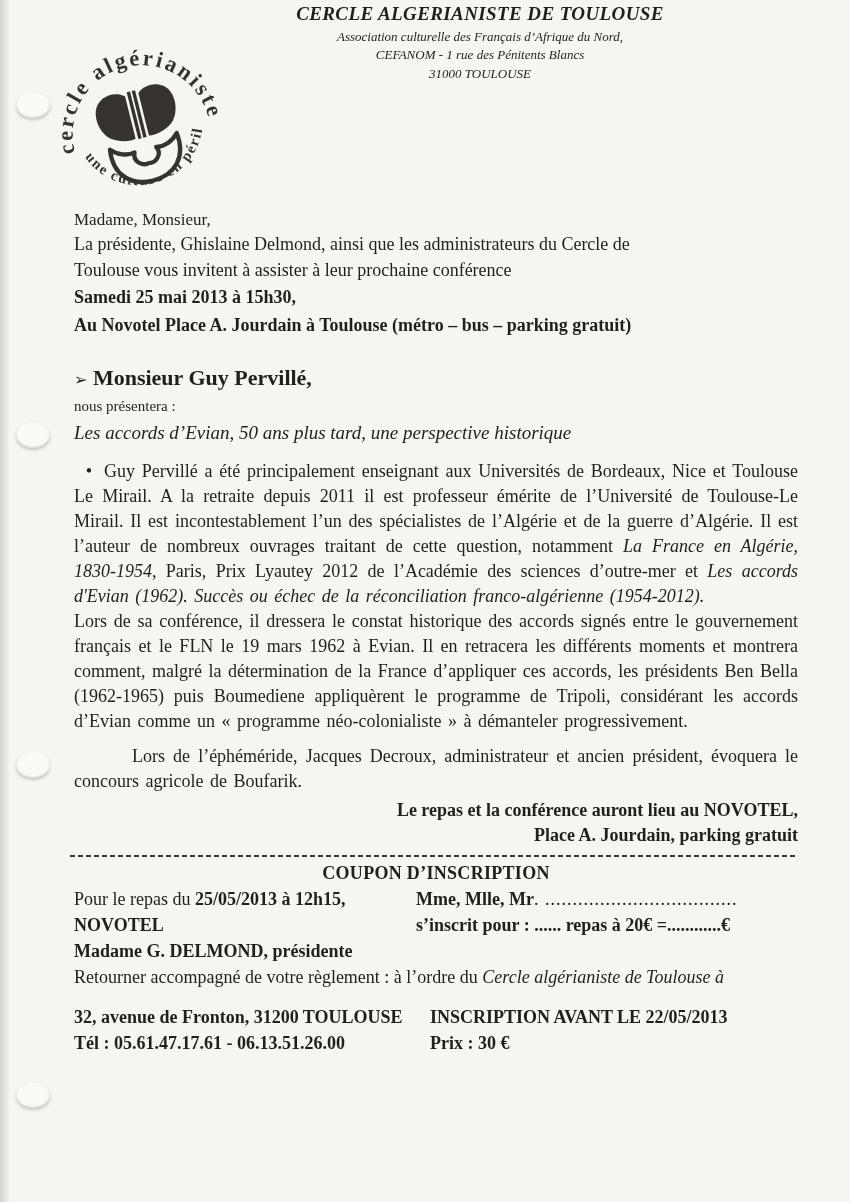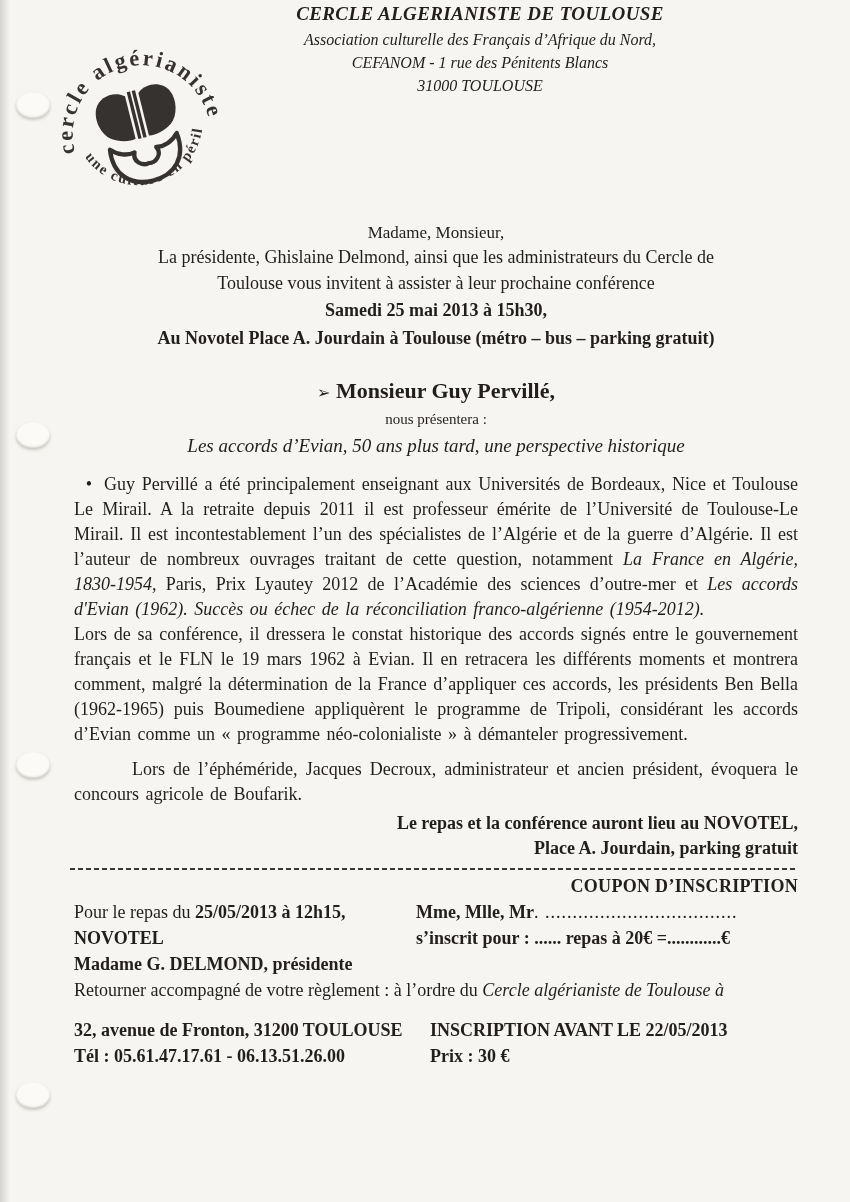--- a/index.html
+++ b/index.html
@@ -31,25 +31,25 @@
     opacity:.92;
   }
   .stamp-text{fill:#262220;font-family:"Liberation Serif","DejaVu Serif",serif;font-weight:bold;}
   .stamp-top{font-size:26px;letter-spacing:3px;}
   .stamp-bottom{font-size:17px;letter-spacing:2px;}
 
   .header{
     margin-left:190px;width:580px;text-align:center;line-height:1.45;
   }
   .h-title{font-size:19px;font-weight:bold;font-style:italic;letter-spacing:.4px;}
-  .h-line{font-size:16px;font-style:italic;}
+  .h-line{font-size:13px;font-style:italic;}
 
   .content{padding:0 52px 0 74px;}
 
-  .invitation{margin-top:124px;text-align:center;font-size:18px;line-height:1.42;}
+  .invitation{margin-top:124px;font-size:18px;line-height:1.42;}
   .inv-sal{font-size:17px;}
   .inv-date{font-weight:bold;margin-top:2px;}
   .inv-venue{font-weight:bold;font-size:18px;margin-top:2px;}
   .inv-speaker{font-weight:bold;font-size:22px;margin-top:24px;}
   .inv-arrow{font-size:16px;font-weight:normal;}
   .inv-presents{font-size:15px;margin-top:2px;}
   .inv-talk{font-style:italic;font-size:19px;margin-top:3px;}
 
   .body-text{margin-top:12px;font-size:18px;line-height:25px;word-spacing:2px;}
   .justify{text-align:justify;margin:0;}
@@ -59,21 +59,21 @@
 
   .notice{margin-top:4px;text-align:right;font-weight:bold;font-size:18px;line-height:25px;}
 
   .dashes{
     margin:7px 0 2px -4px;height:3px;
     background:repeating-linear-gradient(90deg,#3b3733 0 5px,transparent 5px 8px);
     background-size:auto 2px;background-repeat:repeat-x;background-position:0 50%;
   }
 
   .coupon{font-size:18px;line-height:26px;}
-  .coupon-title{text-align:right;font-weight:bold;font-size:18px;letter-spacing:.3px;}
+  .coupon-title{text-align:center;font-weight:bold;font-size:18px;letter-spacing:.3px;}
   .coupon-row{display:flex;gap:7px;}
   .coupon-right{width:382px;margin-left:auto;}
   .coupon b{font-weight:bold;}
   .dots{letter-spacing:1px;}
 
   .footer{display:flex;margin-top:14px;font-weight:bold;font-size:18px;line-height:26px;}
   .f-left{width:356px;}
   .f-right{flex:1;}
 </style>
 </head>

